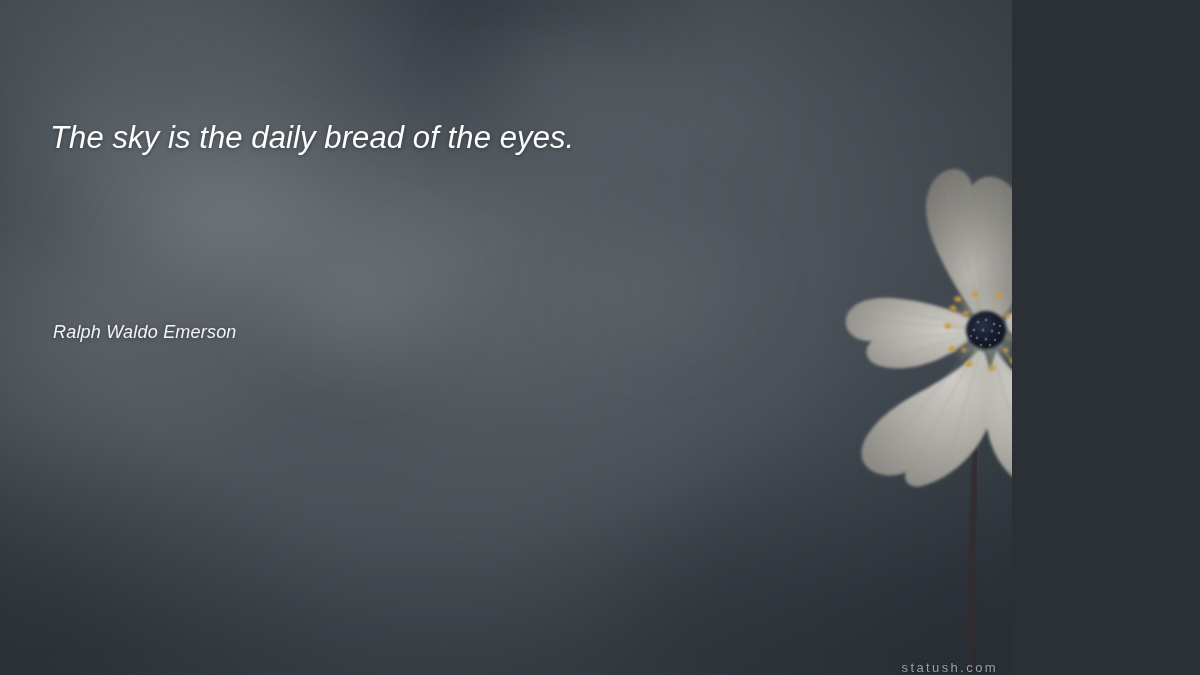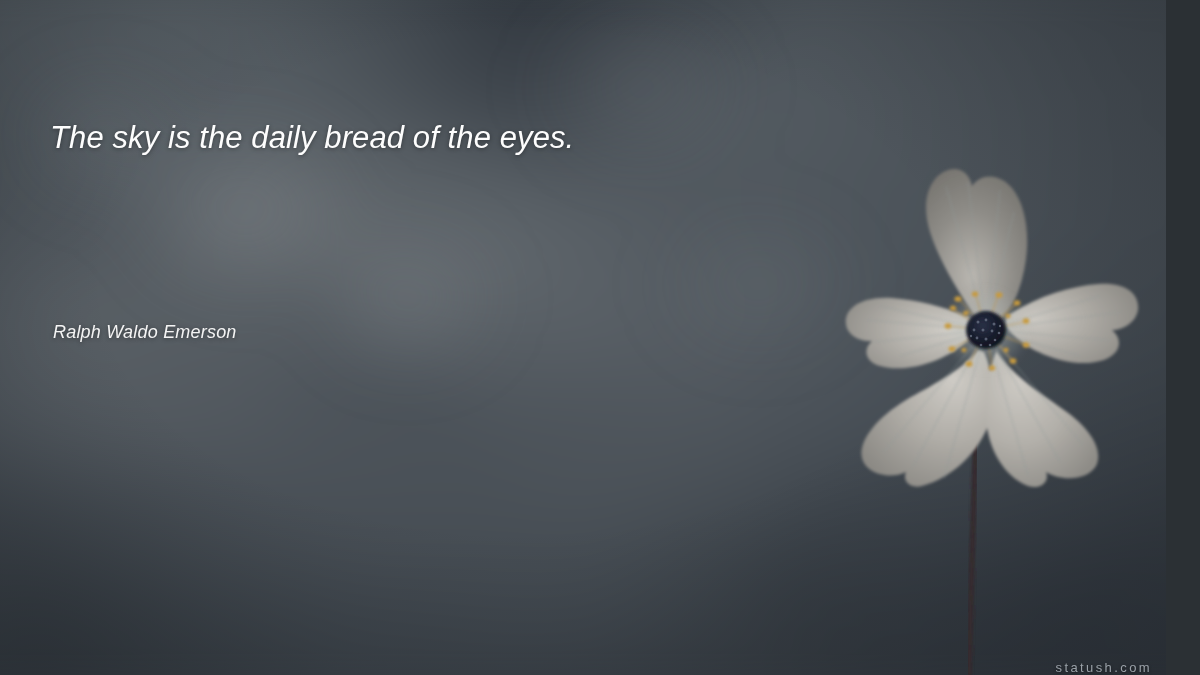--- a/index.html
+++ b/index.html
@@ -2,21 +2,21 @@
 <html><head>
 <meta charset="utf-8">
 <style>
   html, body {
     margin: 0;
     padding: 0;
     background: #2b3034;
   }
   #stage {
     position: relative;
-    width: 1166px;
+    width: 1012px;
     height: 675px;
     overflow: hidden;
     font-family: "Liberation Sans", sans-serif;
     background: #434a50;
   }
 
   
   #bg-base {
     position: absolute;
     inset: 0;

